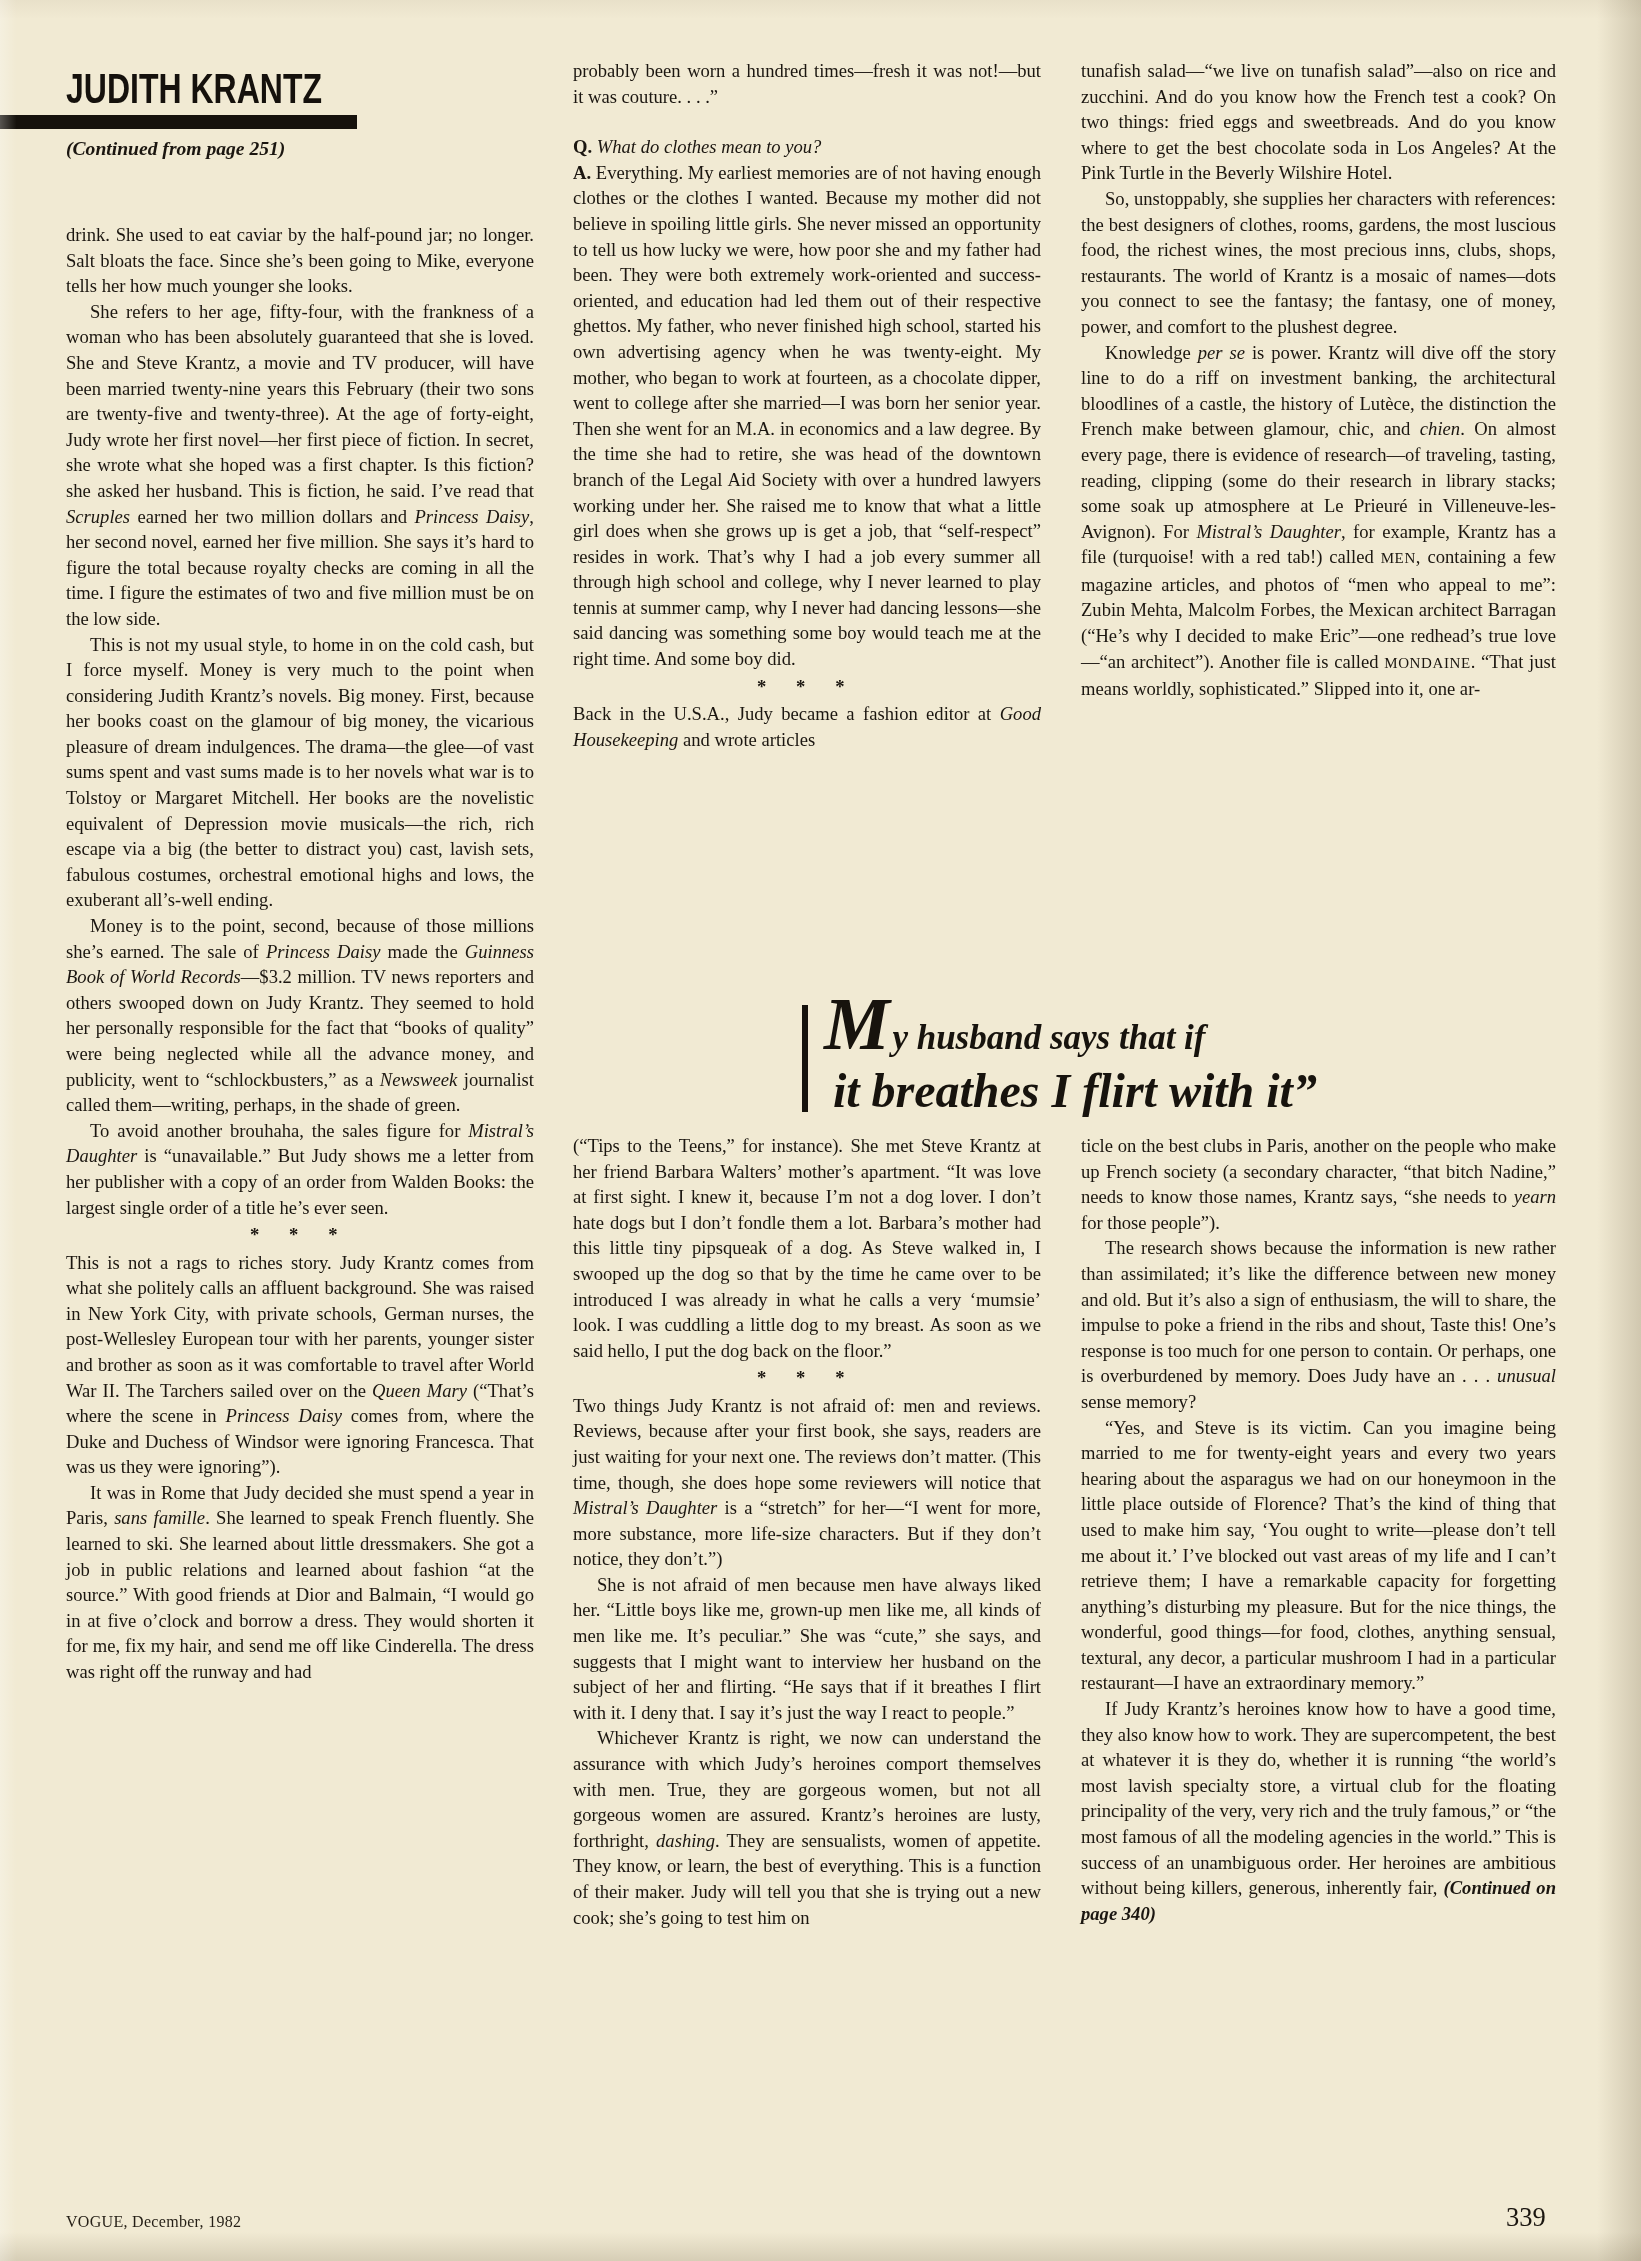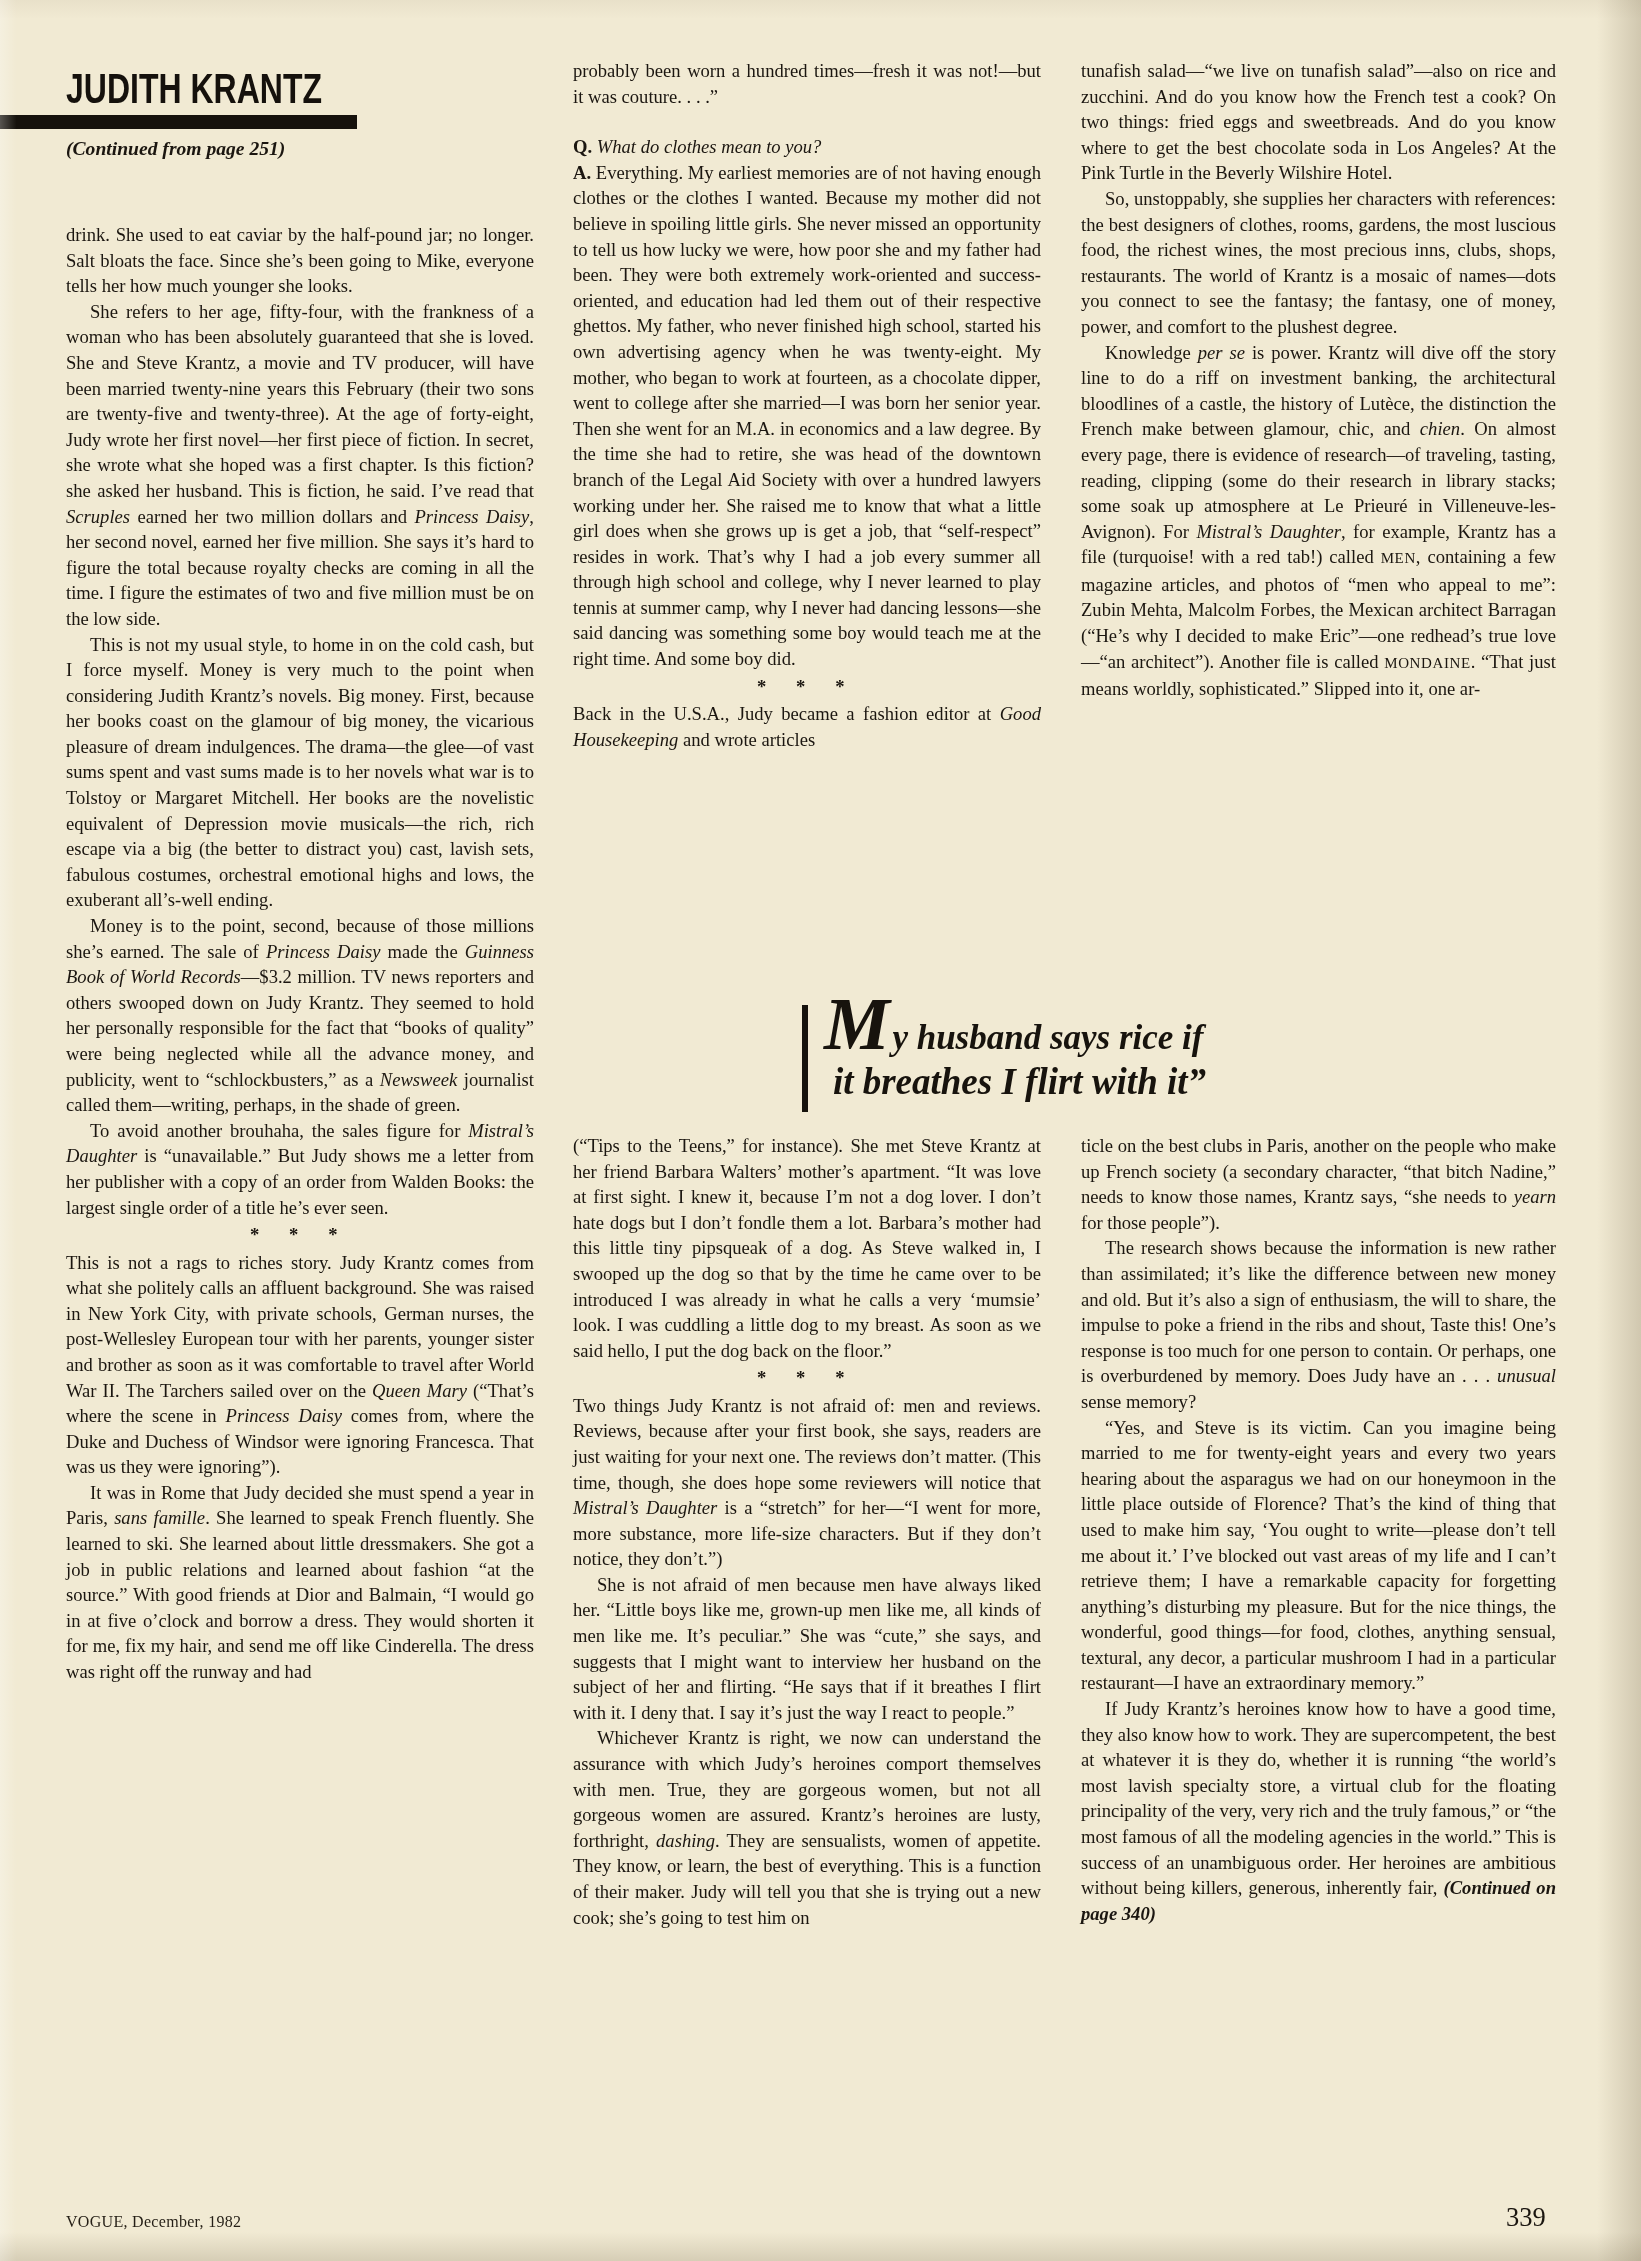--- a/index.html
+++ b/index.html
@@ -55,21 +55,21 @@
   
   .pullquote {
     position:absolute; left:783px; top:985px; width:789px; height:142px;
     background:#f1ead3; display:flex; align-items:flex-start; z-index:3;
     padding-top:14px;
   }
   .pq-rule { width:5.7px; background:#16120c; height:107px; margin-left:19px; margin-top:6.3px; }
   .pq-text { font-weight:700; font-style:italic; margin-left:16.4px; color:#17130d; }
   .pq-line1 { display:flex; align-items:baseline; font-size:35px; line-height:35px; }
   .pq-initial { font-size:74px; line-height:51px; margin-right:3.8px; letter-spacing:-1.3px; }
-  .pq-line2 { font-size:37px; line-height:35px; margin-top:9px; margin-left:8.8px; }
+  .pq-line2 { font-size:48px; line-height:35px; margin-top:18px; margin-left:8.8px; }
 
   
   .folio-left  { position:absolute; left:66px; top:2213px; font-size:16px; letter-spacing:0.3px; color:#241e15; }
   .folio-right { position:absolute; left:1506px; top:2202px; font-size:26.5px; color:#1b1610; }
 </style>
 </head>
 <body>
 
 <div class="page">
 
@@ -100,21 +100,21 @@
       <p class="para ">tunafish salad—“we live on tunafish salad”—also on rice and zucchini. And do you know how the French test a cook? On two things: fried eggs and sweetbreads. And do you know where to get the best chocolate soda in Los Angeles? At the Pink Turtle in the Beverly Wilshire Hotel.</p>
       <p class="para indent">So, unstoppably, she supplies her characters with references: the best designers of clothes, rooms, gardens, the most luscious food, the richest wines, the most precious inns, clubs, shops, restaurants. The world of Krantz is a mosaic of names—dots you connect to see the fantasy; the fantasy, one of money, power, and comfort to the plushest degree.</p>
       <p class="para indent">Knowledge <i>per se</i> is power. Krantz will dive off the story line to do a riff on investment banking, the architectural bloodlines of a castle, the history of Lutèce, the distinction the French make between glamour, chic, and <i>chien</i>. On almost every page, there is evidence of research—of traveling, tasting, reading, clipping (some do their research in library stacks; some soak up atmosphere at Le Prieuré in Villeneuve-les-Avignon). For <i>Mistral’s Daughter</i>, for example, Krantz has a file (turquoise! with a red tab!) called <span class="sc">MEN</span>, containing a few magazine articles, and photos of “men who appeal to me”: Zubin Mehta, Malcolm Forbes, the Mexican architect Barragan (“He’s why I decided to make Eric”—one redhead’s true love—“an architect”). Another file is called <span class="sc">MONDAINE</span>. “That just means worldly, sophisticated.” Slipped into it, one ar-</p>
     </section>
 
   <aside class="pullquote">
     <div class="pq-rule"></div>
     <div class="pq-text">
       <div class="pq-line1">
         <span class="pq-initial">M</span>
-        <span>y husband says rice if</span>
+        <span>y husband says that if</span>
       </div>
       <div class="pq-line2">it breathes I flirt with it”</div>
     </div>
   </aside>
 
   <section class="col col2-bot">
       <p class="para ">(“Tips to the Teens,” for instance). She met Steve Krantz at her friend Barbara Walters’ mother’s apartment. “It was love at first sight. I knew it, because I’m not a dog lover. I don’t hate dogs but I don’t fondle them a lot. Barbara’s mother had this little tiny pipsqueak of a dog. As Steve walked in, I swooped up the dog so that by the time he came over to be introduced I was already in what he calls a very ‘mumsie’ look. I was cuddling a little dog to my breast. As soon as we said hello, I put the dog back on the floor.”</p>
       <p class="para stars">*&nbsp;*&nbsp;*</p>
       <p class="para ">Two things Judy Krantz is not afraid of: men and reviews. Reviews, because after your first book, she says, readers are just waiting for your next one. The reviews don’t matter. (This time, though, she does hope some reviewers will notice that <i>Mistral’s Daughter</i> is a “stretch” for her—“I went for more, more substance, more life-size characters. But if they don’t notice, they don’t.”)</p>
       <p class="para indent">She is not afraid of men because men have always liked her. “Little boys like me, grown-up men like me, all kinds of men like me. It’s peculiar.” She was “cute,” she says, and suggests that I might want to interview her husband on the subject of her and flirting. “He says that if it breathes I flirt with it. I deny that. I say it’s just the way I react to people.”</p>

